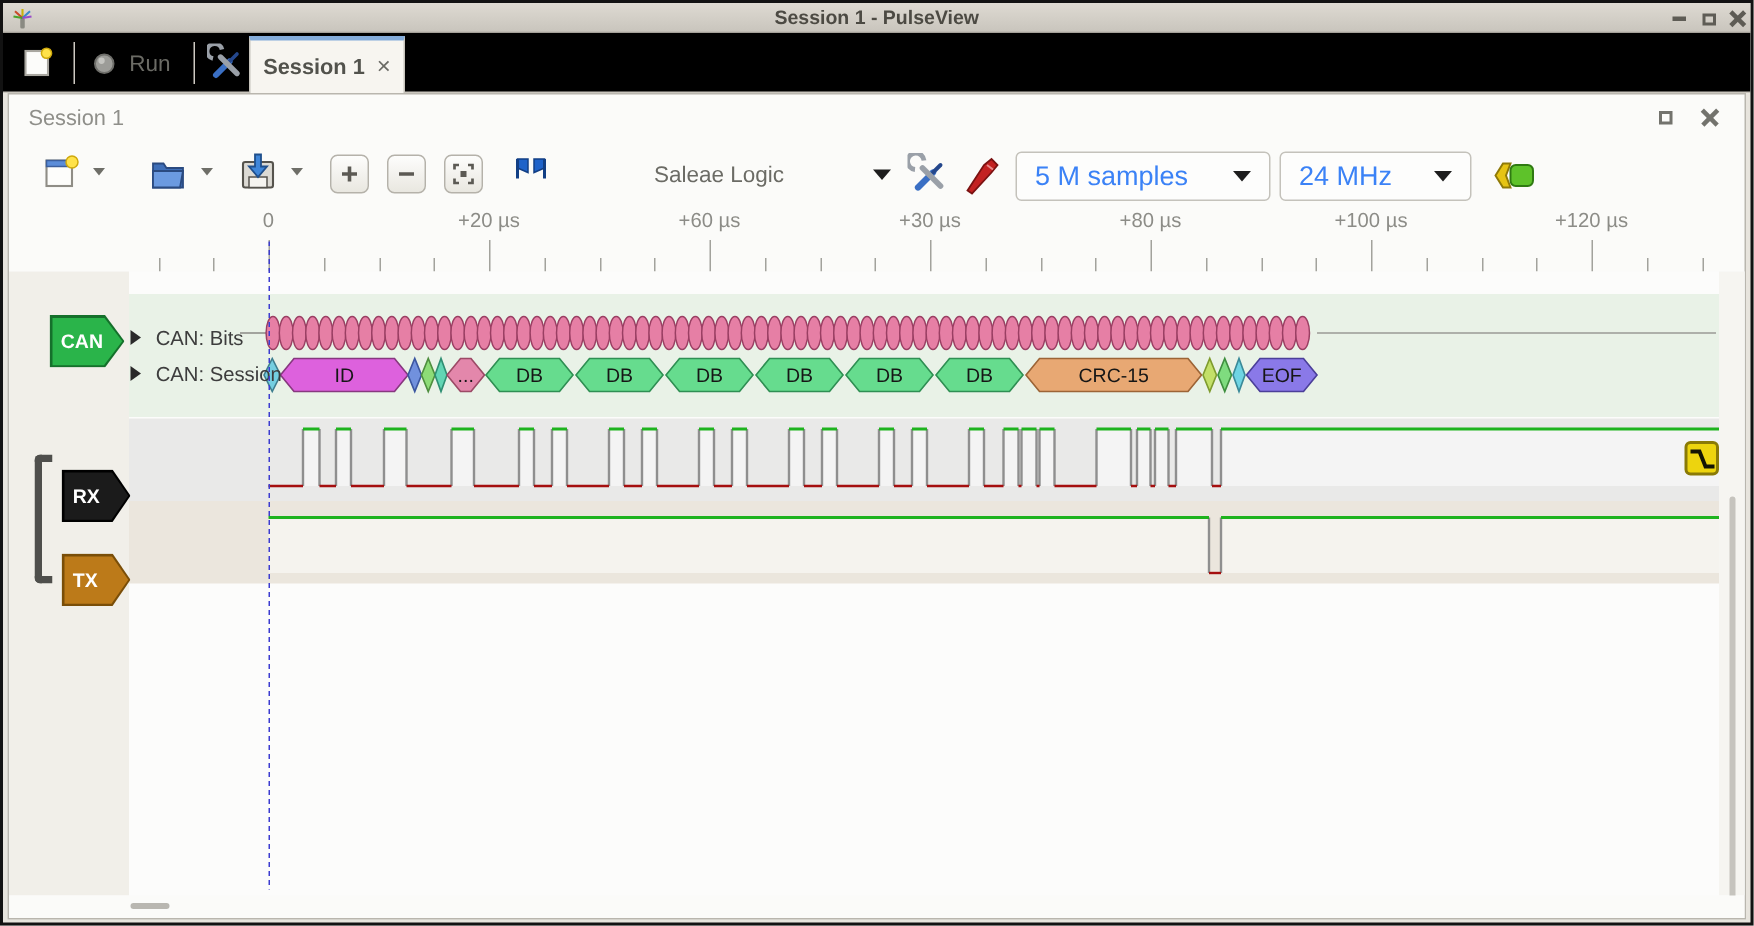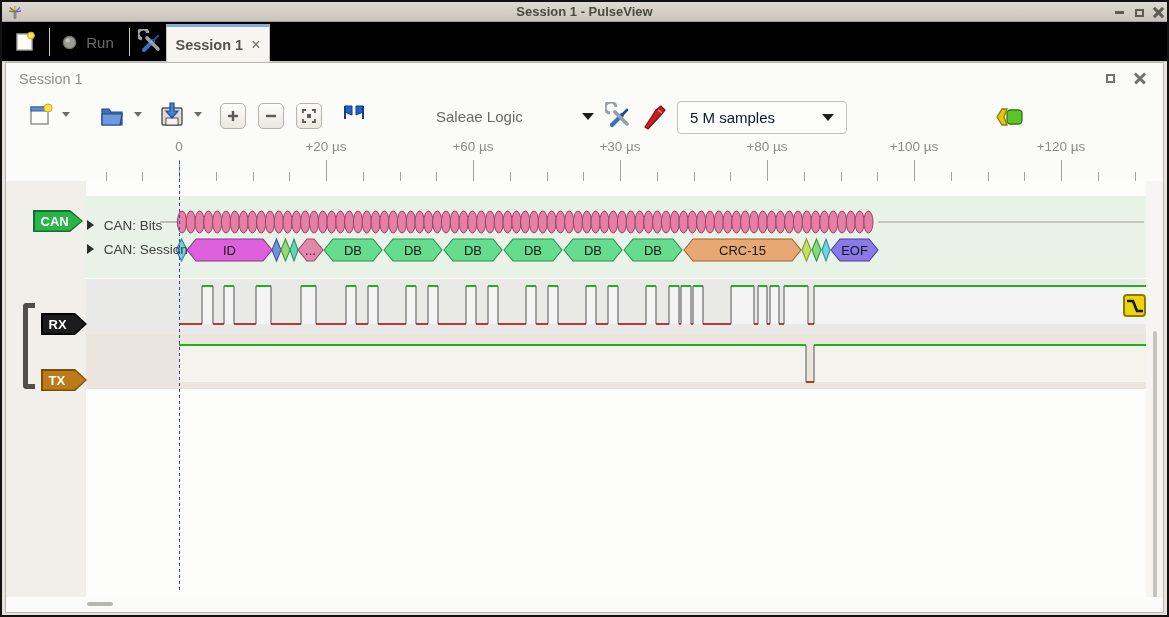--- a/index.html
+++ b/index.html
@@ -42,39 +42,39 @@
   .dockclose-x:before,.dockclose-x:after{content:"";position:absolute;left:-1px;top:5px;width:14px;height:2.5px;background:#73736d;}
   .dockclose-x:before{transform:rotate(45deg);} .dockclose-x:after{transform:rotate(-45deg);}
   
   .dtb{position:absolute;}
   .tbtn{width:26px;height:26px;border:1px solid #b5b2aa;border-radius:5px;
     background:linear-gradient(#fdfdfc,#e9e7e0);display:flex;align-items:center;justify-content:center;}
   .caret{width:0;height:0;border-left:4.5px solid transparent;border-right:4.5px solid transparent;border-top:5.5px solid #6e6e68;}
   .caret.big{border-left-width:6px;border-right-width:6px;border-top-width:7px;border-top-color:#1d1d1d;}
   .combo{position:absolute;height:33px;border:1px solid #c4c2bb;border-radius:4px;background:#fdfdfc;
     display:flex;align-items:center;justify-content:space-between;padding:0 12px;}
-  .combo span{font-size:15px;color:#0f172a;}
+  .combo span{font-size:18px;color:#3b82f6;}
   .device-label{font-size:15px;color:#6b6b65;}
   
   .ruler{position:absolute;left:0;top:73px;width:1157px;height:45px;}
   .tick{position:absolute;width:1px;background:#a2a29c;bottom:0;}
   .tick-label{position:absolute;top:3px;transform:translateX(-50%);font-size:13.5px;color:#8c8c87;white-space:nowrap;}
   
   .trace-area{position:absolute;left:0;top:118px;width:1157px;height:416px;background:#fcfcfb;}
   .gutter{position:absolute;left:0;top:0;width:80px;height:416px;background:#f1efe9;}
   .rowbg{position:absolute;left:80px;width:1060px;}
   .rowbg.can{top:15px;height:82px;background:#e9f2e7;}
   .rowbg.rx{top:98px;height:55px;background:#e9e9e8;}
   .rowbg.tx{top:153px;height:55px;background:#ebe6dd;}
   .right-strip{position:absolute;left:1140px;top:0;width:17px;height:416px;background:#f6f5f1;}
   .vscroll{position:absolute;left:1147px;top:150px;width:4px;height:270px;background:#c6c4be;border-radius:2px;}
   .tracesvg{position:absolute;left:80px;top:0;}
   .rowlabel{position:absolute;font-size:13.5px;color:#3d3d3d;white-space:nowrap;}
   .expander{display:inline-block;width:0;height:0;border-top:5px solid transparent;border-bottom:5px solid transparent;border-left:7px solid #2a2a2a;margin-right:6px;}
-  .chtag{position:absolute;width:50px;height:22px;}
+  .chtag{position:absolute;width:50px;height:35px;}
   .chtag .outer{position:absolute;inset:0;clip-path:polygon(0 0,74% 0,100% 50%,74% 100%,0 100%);}
   .chtag .inner{position:absolute;inset:1.5px;clip-path:polygon(0 0,74% 0,100% 50%,74% 100%,0 100%);
     display:flex;align-items:center;color:#fff;font-size:13px;font-weight:bold;padding-left:6px;}
   .bracket{position:absolute;left:17px;top:122px;width:12px;height:86px;
     border-left:5px solid #4f4f4c;border-top:5px solid #4f4f4c;border-bottom:5px solid #4f4f4c;border-radius:4px 0 0 4px;}
   .trigger{position:absolute;left:1117px;top:113px;width:23px;height:23px;background:#edd40e;
     border:2px solid #8a7a06;border-radius:4px;display:flex;align-items:center;justify-content:center;}
   .cursorline{position:absolute;left:173px;top:98px;width:1px;height:432px;
     background:repeating-linear-gradient(180deg,#3c3cd0 0 3px,transparent 3px 6px);}
   .bottom-strip{position:absolute;left:0;top:534px;width:1157px;height:15px;background:#fbfbf9;}
@@ -206,20 +206,24 @@
       </svg>
     </div>
     <div class="dtb" style="left:636px;top:39px">
       <svg width="26" height="28" viewBox="0 0 26 28">
         <path d="M3 25 L14 8 L19 4 L23 8 L19 13 L6 27 z" fill="#c32222" stroke="#7a1212" stroke-width="1.2"></path>
         <line x1="16" y1="8" x2="20" y2="11" stroke="#e88a8a" stroke-width="1.4"></line>
       </svg>
     </div>
     <div class="combo" style="left:671px;top:38px;width:170px">
       <span>5 M samples</span>
+      <div class="caret big"></div>
+    </div>
+    <div class="combo" style="left:847px;top:38px;width:128px">
+      <span>24 MHz</span>
       <div class="caret big"></div>
     </div>
     <div class="dtb" style="left:988px;top:44px">
       <svg width="32" height="20" viewBox="0 0 32 20">
         <polygon points="3,10 8,2 13,2 10,10 13,18 8,18" fill="#e6c414" stroke="#8f7a08" stroke-width="1.3"></polygon>
         <rect x="13" y="3" width="15" height="14" rx="3.5" fill="#5ec22a" stroke="#2f7a12" stroke-width="1.3"></rect>
       </svg>
     </div>
 
     <div class="ruler" id="ruler">

